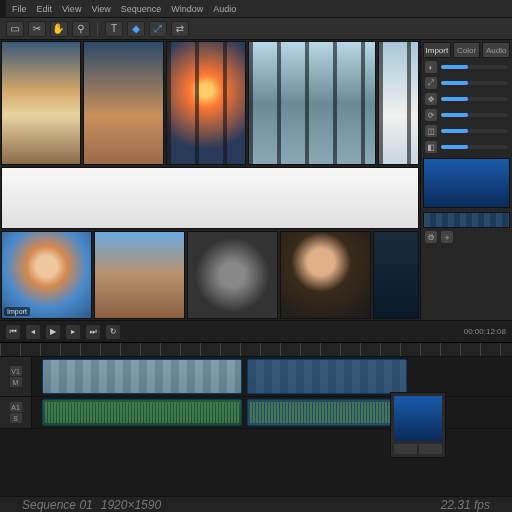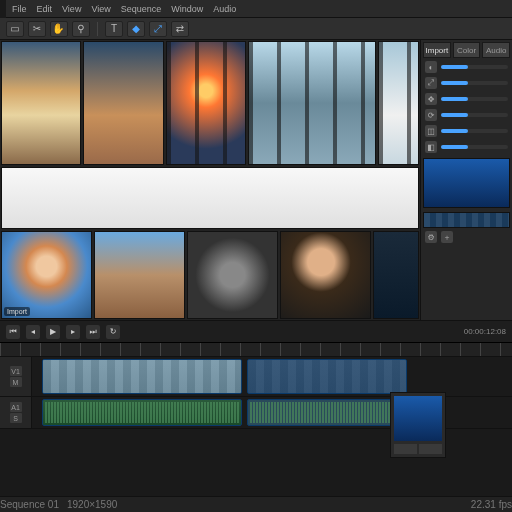--- a/index.html
+++ b/index.html
@@ -57,21 +57,21 @@
   .track-content { flex:1; position:relative; background:#1a1a1a; }
   .clip { position:absolute; top:2px; bottom:2px; border:1px solid #0a3a6a; border-radius:2px; overflow:hidden; }
   .clip.v1 { left:10px; width:200px; background:linear-gradient(180deg,#8aa8b8,#6a8898); }
   .clip.v1::before { content:""; position:absolute; inset:0; background:repeating-linear-gradient(90deg,#5a7888 0 8px,#7a98a8 8px 16px); opacity:.6; }
   .clip.v2 { left:215px; width:160px; background:linear-gradient(180deg,#3a5a7a,#2a4a6a); }
   .clip.v2::before { content:""; position:absolute; inset:0; background:repeating-linear-gradient(90deg,#2a4a6a 0 8px,#3a5a7a 8px 16px); opacity:.6; }
   .clip.a1 { left:10px; width:200px; top:2px; bottom:2px; background:linear-gradient(180deg,#2a5a3a,#1a4a2a); }
   .clip.a2 { left:215px; width:160px; background:#2a4a5a; }
   .wave { position:absolute; inset:2px; background:repeating-linear-gradient(90deg,#4a8a5a 0 2px,transparent 2px 3px); opacity:.7; }
 
-  .statusbar { position:absolute; bottom:0; left:0; right:0; height:16px; background:#222; border-top:1px solid #111; display:flex; align-items:center; padding:0 0; gap:8px; font-size:10px; color:#777; }
+  .statusbar { position:absolute; bottom:0; left:0; right:0; height:16px; background:#222; border-top:1px solid #111; display:flex; align-items:center; padding:0 22px; gap:8px; font-size:12px; color:#777;font-style:italic; }
   .statusbar .sp { margin-left:auto; }
   .float-panel { position:absolute; right:66px; bottom:54px; width:56px; height:66px; background:#2a2a2a; border:1px solid #111; padding:3px; display:flex; flex-direction:column; gap:3px; }
   .float-panel .fp-tn { flex:1; background:linear-gradient(180deg,#1a5aaa,#0a2a5a); }
   .float-panel .fp-row { height:10px; display:flex; gap:2px; }
   .float-panel .fp-row div { flex:1; background:#3a3a3a; }
 </style>
 </head>
 <body>
 
 <div class="menubar">

